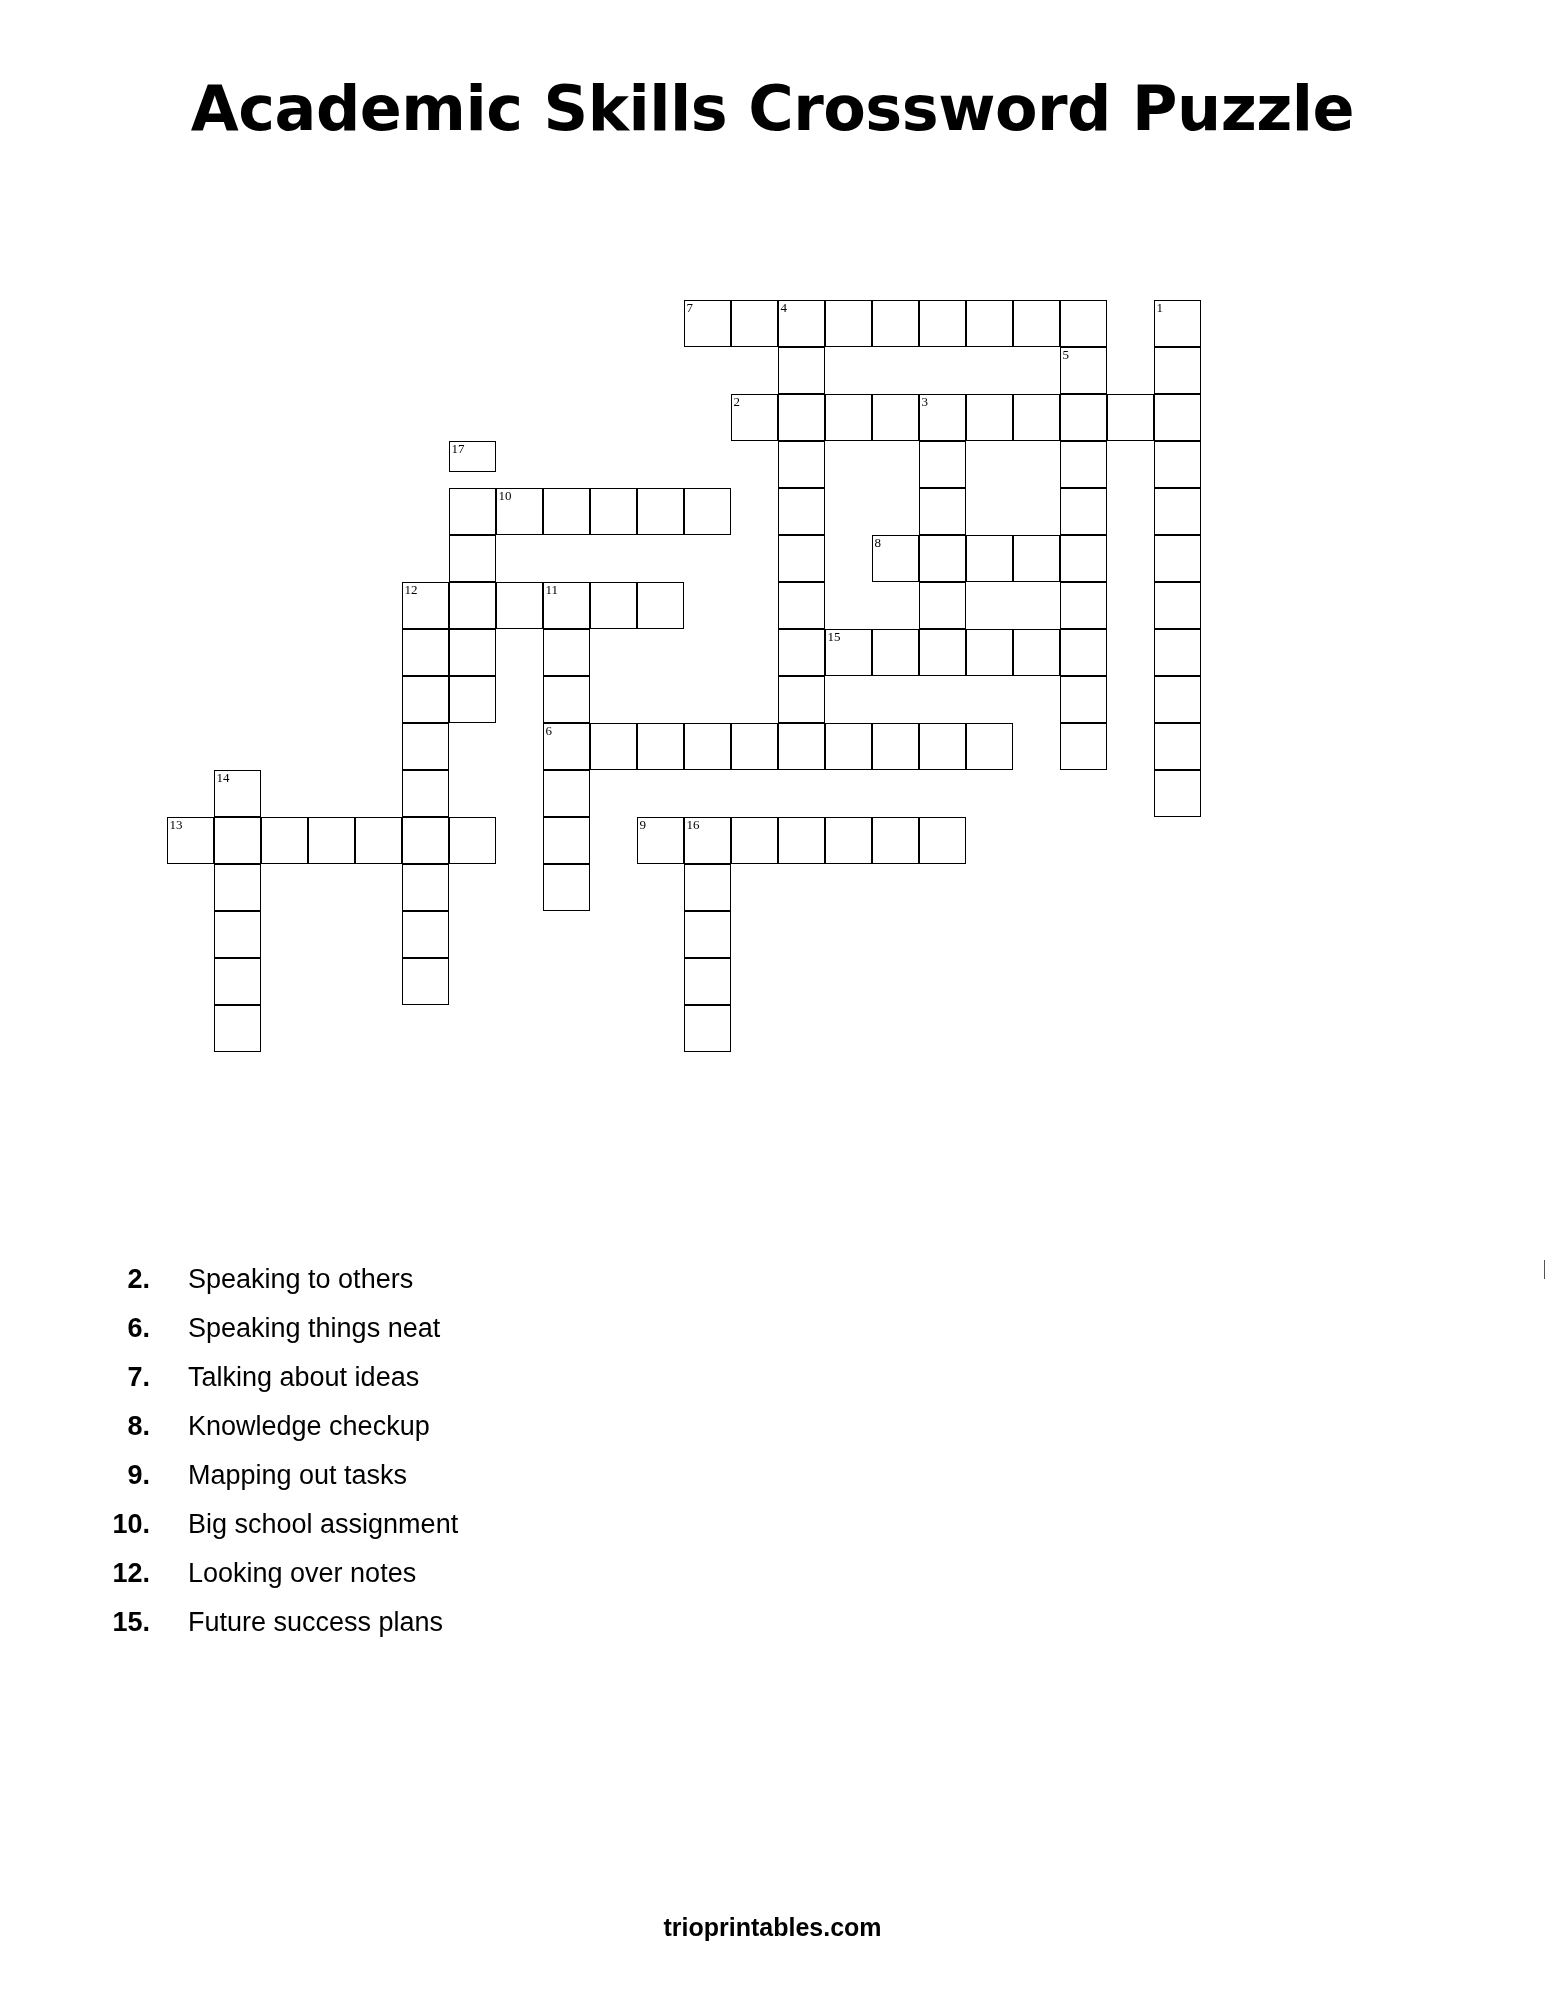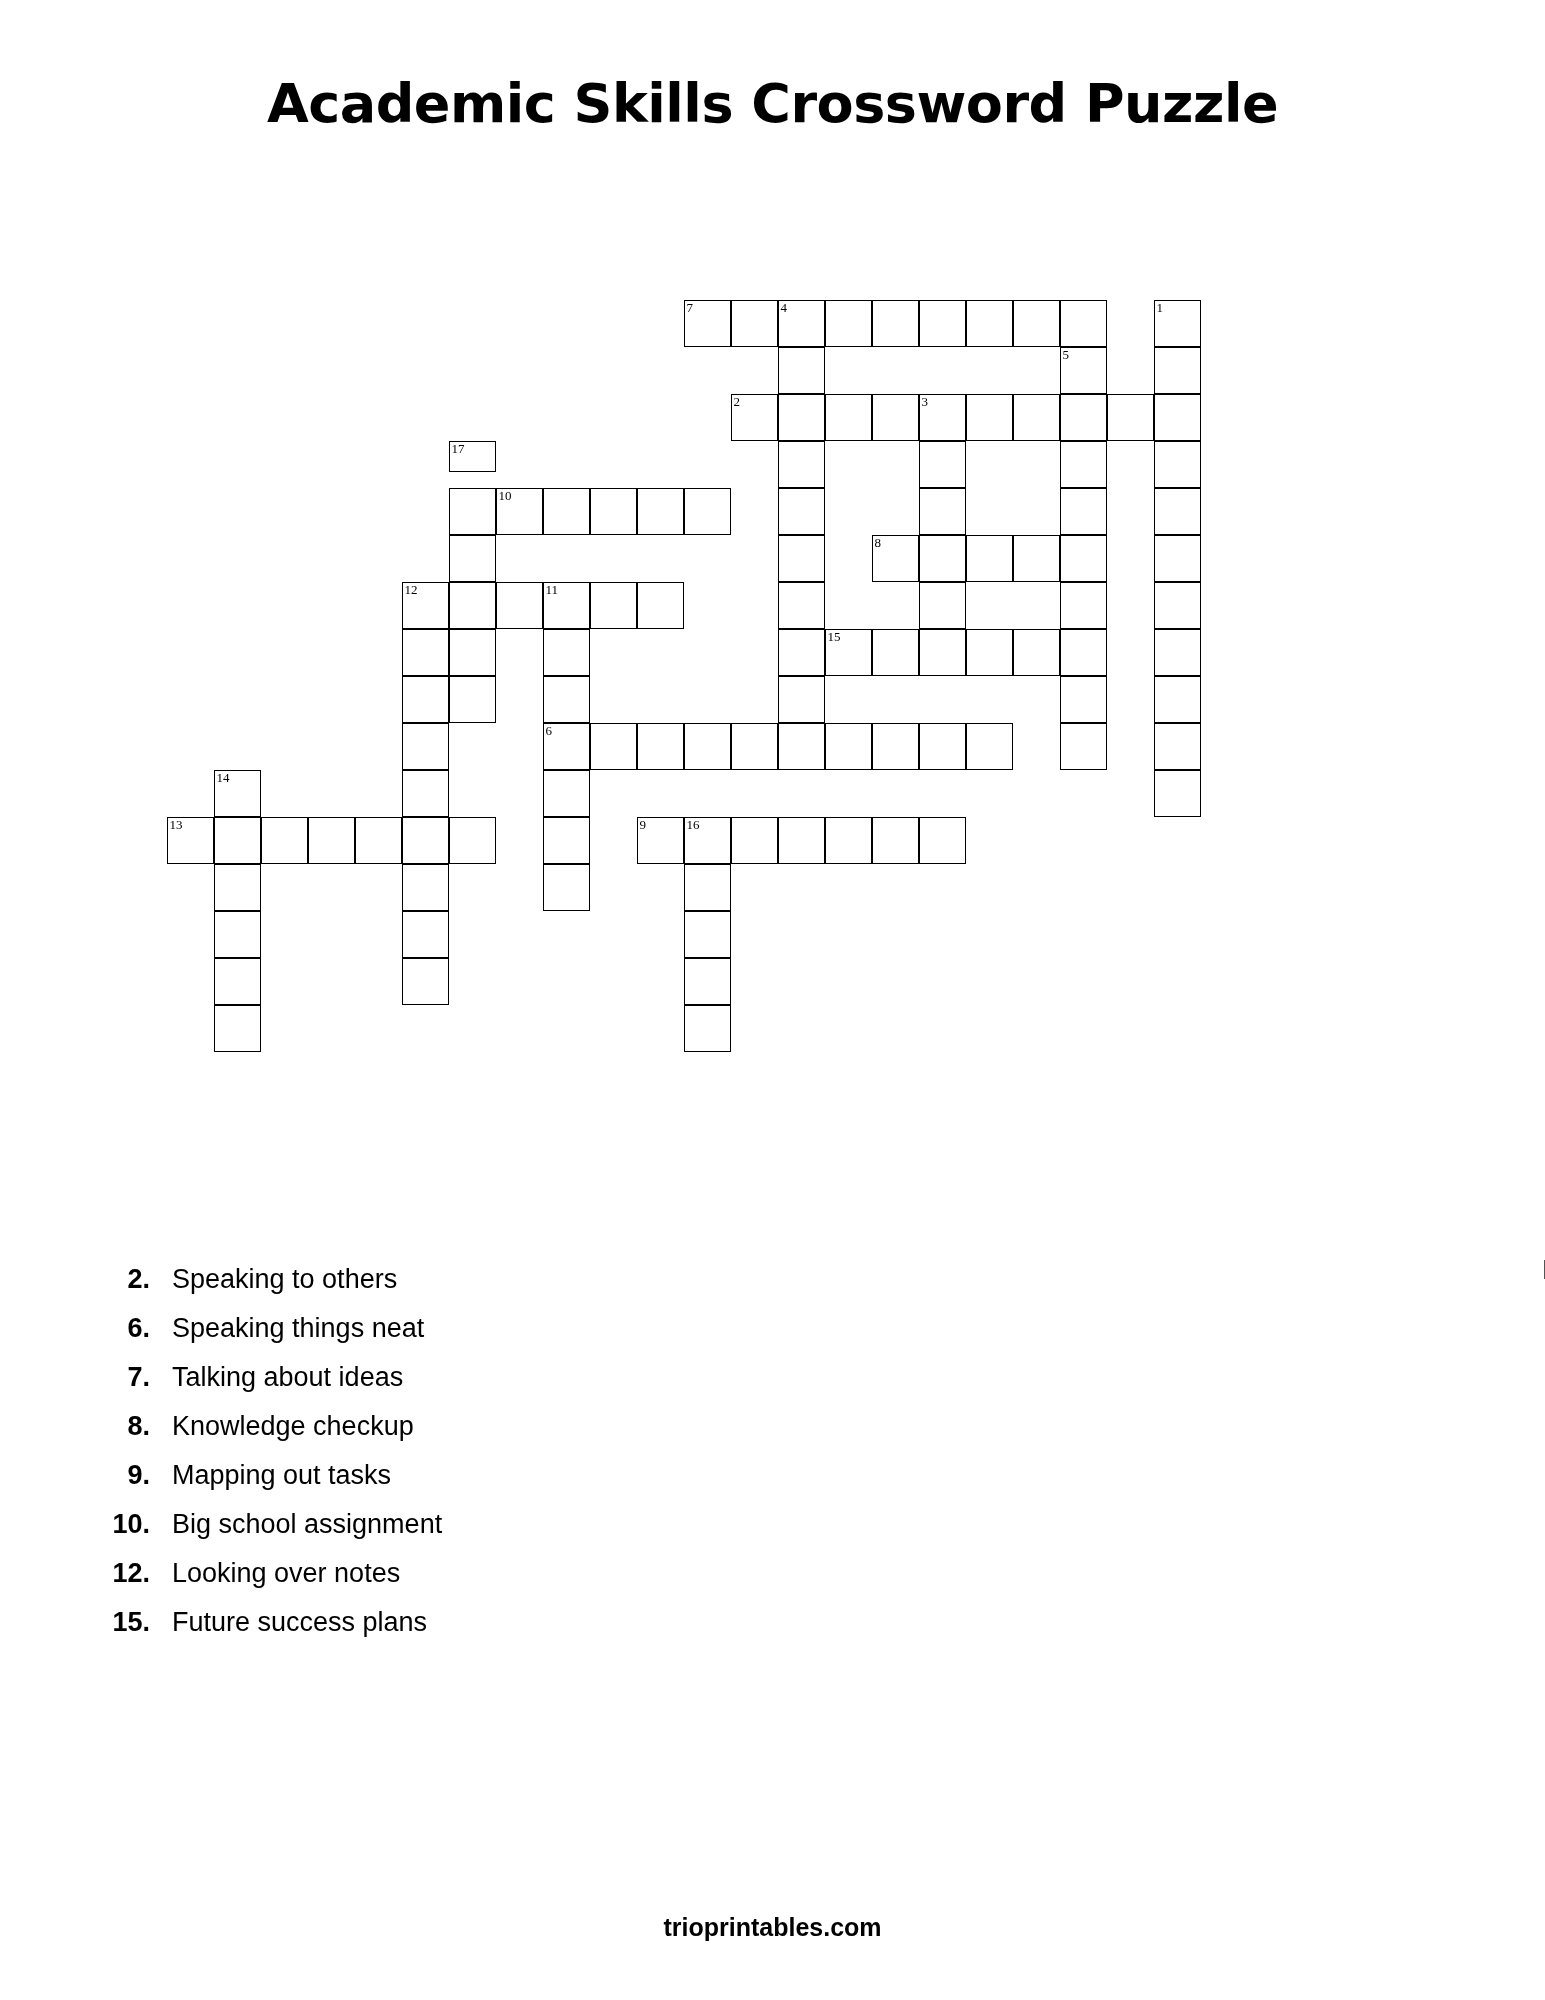--- a/index.html
+++ b/index.html
@@ -15,21 +15,21 @@
     position: relative;
     overflow: hidden;
   }
   .page {
     position: relative;
     width: 1545px;
     height: 2000px;
   }
   .title {
     text-align: center;
-    font-size: 54px;
+    font-size: 62px;
     font-weight: bold;
     letter-spacing: -0.5px;
     margin: 0;
     padding-top: 72px;
     font-family: "DejaVu Sans", sans-serif;
   }
 
   
   #grid-wrap {
     position: absolute;
@@ -98,20 +98,21 @@
   ul.clue-list li .cnum {
     font-weight: bold;
     width: 62px;
     text-align: right;
     padding-right: 22px;
     box-sizing: border-box;
     flex: 0 0 auto;
   }
   ul.clue-list li .ctext {
     flex: 1 1 auto;
+    margin-left: 16px;
   }
 
   
   #footer {
     position: absolute;
     left: 0;
     bottom: 58px;
     width: 100%;
     text-align: center;
     font-size: 25px;

